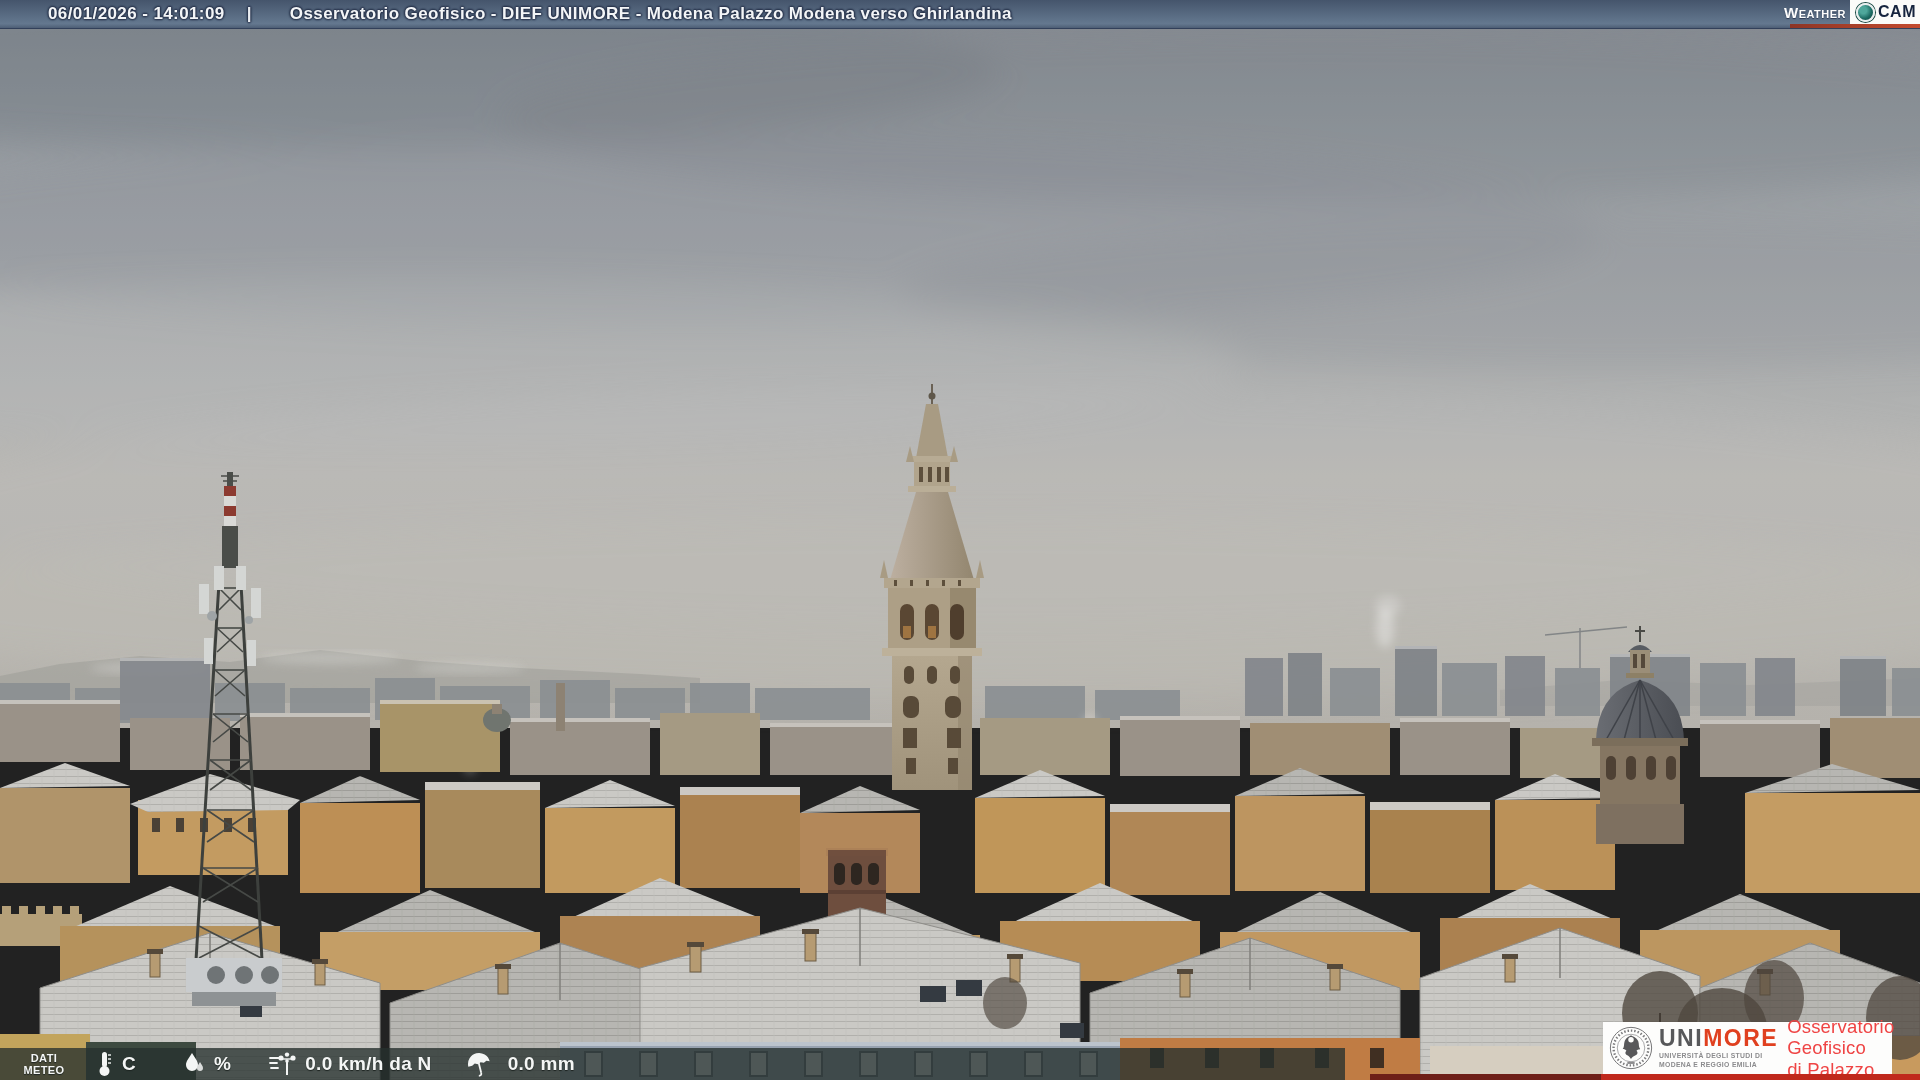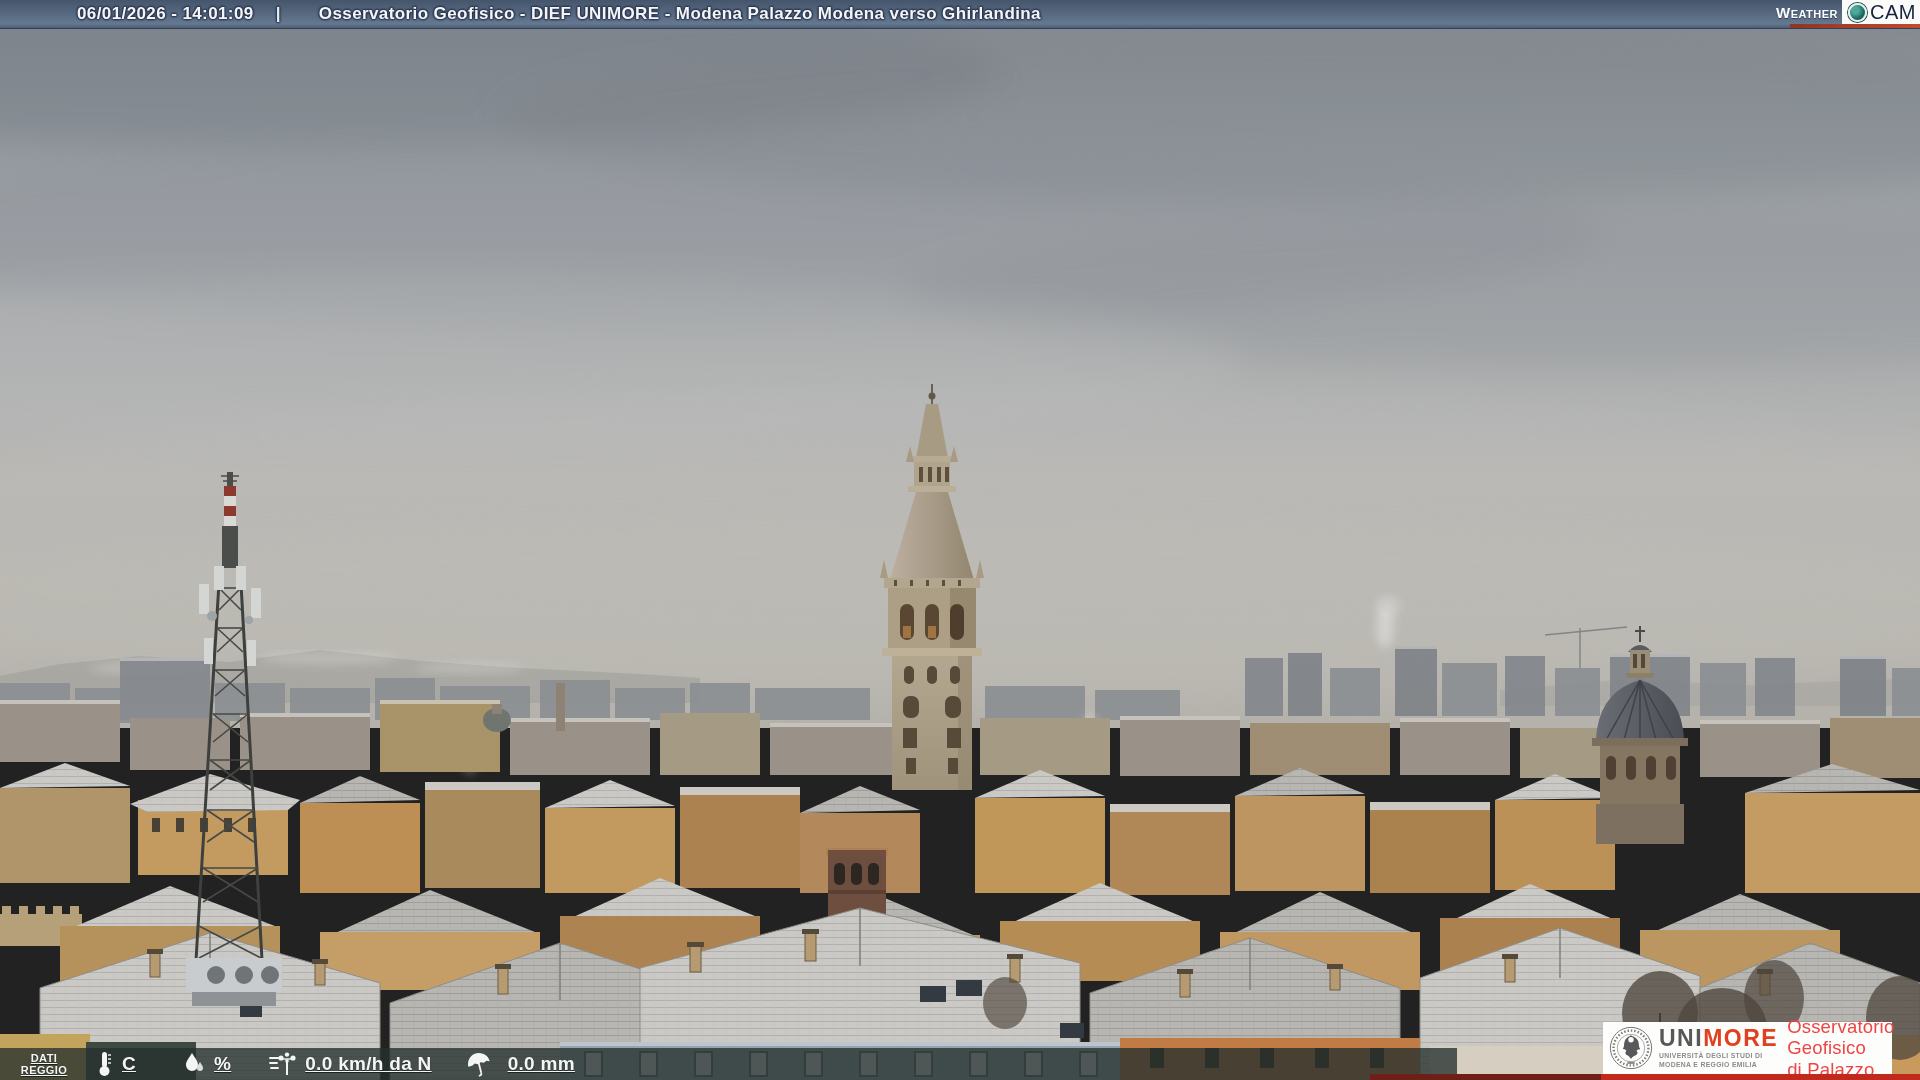--- a/index.html
+++ b/index.html
@@ -5,44 +5,44 @@
   html,body{margin:0;padding:0;background:#222;}
   .stage{position:relative;width:1920px;height:1080px;overflow:hidden;
          font-family:"Liberation Sans","DejaVu Sans",sans-serif;}
 
   
   .topbar{position:absolute;left:0;top:0;width:1920px;height:28px;
     background:linear-gradient(180deg,var(--topbar_top,#45556c) 0%,var(--topbar_bottom,#64788f) 85%,#4d5e75 100%);
     border-bottom:1px solid #32405a;display:flex;align-items:center;z-index:30;}
   .titlegroup{display:flex;align-items:baseline;color:#f3f5f7;font-weight:bold;
     font-size:17px;letter-spacing:.4px;
-    text-shadow:0 1px 2px #27324a,1px 0 2px #27324a,-1px 0 2px #27324a,0 -1px 2px #27324a;padding-left:29px;}
+    text-shadow:0 1px 2px #27324a,1px 0 2px #27324a,-1px 0 2px #27324a,0 -1px 2px #27324a;}
   .t-stamp{margin-left:48px;}
   .t-sep{margin:0 38px 0 22px;opacity:.95;}
   .wcam{position:absolute;right:0;top:0;height:24px;display:flex;align-items:center;z-index:31;}
   .wcam-weather{color:#fdfdfd;font-variant:small-caps;font-weight:bold;font-size:15px;
     letter-spacing:.5px;margin-right:4px;text-shadow:0 1px 1px #2a3750;}
   .wcam-flag{position:relative;height:24px;background:#fbfbf9;display:flex;align-items:center;
     padding:0 4px 0 6px;min-width:52px;}
   .wcam-flag:before{content:"";position:absolute;left:-9px;top:0;border-style:solid;
     border-width:24px 0 0 9px;border-color:transparent transparent #fbfbf9 transparent;}
   .wcam-globe{width:15px;height:15px;border-radius:50%;
     background:radial-gradient(circle at 35% 35%, #4fa79b 0 25%, var(--globe_teal,#1d6b63) 60%, #123f3a 100%);
     border:2px solid #e8eeee;box-shadow:0 0 0 1px #1a4a44;margin-right:3px;}
-  .wcam-cam{color:var(--logo_navy,#16243e);font-weight:normal;font-size:20px;letter-spacing:.5px;}
+  .wcam-cam{color:var(--logo_navy,#16243e);font-weight:bold;font-size:16px;letter-spacing:.5px;}
   .wcam-redline{position:absolute;right:0;top:24px;width:130px;height:4px;
     background:linear-gradient(90deg,#8d3526,#c44b2e);z-index:31;}
 
   
   .photo{position:absolute;left:0;top:28px;width:1920px;height:1052px;}
 
   
-  .metbar{position:absolute;left:0;bottom:0;width:1457px;height:32px;
+  .metbar{position:absolute;left:0;bottom:0;width:1345px;height:32px;
     background:var(--footer_bar,rgba(39,49,46,.78));display:flex;align-items:center;z-index:20;
-    color:#f4f6f5;text-decoration:underline;}
+    color:#f4f6f5;}
   .dati{margin-left:20px;width:48px;text-align:center;font-size:11px;font-weight:bold;
     line-height:1.12;letter-spacing:.4px;text-shadow:0 1px 1px #1c2320;}
   .mgroup{display:flex;align-items:center;font-size:19px;font-weight:bold;
     letter-spacing:.3px;text-shadow:0 1px 1px #1c2320;}
   .mgroup svg{display:block;margin-right:8px;}
   .g-temp{margin-left:26px;} .g-hum{margin-left:46px;} .g-wind{margin-left:38px;} .g-rain{margin-left:34px;gap:8px;}
 
   
   .brandbox{position:absolute;left:1603px;top:1022px;width:289px;height:52px;background:#fdfdfc;
     display:flex;align-items:center;z-index:21;}
@@ -528,21 +528,21 @@
             <rect x="1666" y="728" width="10" height="24" rx="5"></rect>
       </g>
       <rect x="1596" y="776" width="88" height="40" fill="#7e7060"></rect>
     </g>
   </svg>
   </div>
 
   <footer class="metbar">
     <div class="dati">
       <div>DATI</div>
-      <div>REGGIO</div>
+      <div>METEO</div>
     </div>
     <div class="mgroup g-temp">
       <svg width="20" height="26" viewBox="0 0 20 26">
         <rect x="8" y="1" width="5" height="15" rx="2.5" fill="#f4f6f5"></rect>
         <circle cx="10.5" cy="20" r="5" fill="#f4f6f5"></circle>
         <line x1="14" y1="4" x2="17" y2="4" stroke="#f4f6f5" stroke-width="1.4"></line>
         <line x1="14" y1="8" x2="17" y2="8" stroke="#f4f6f5" stroke-width="1.4"></line>
         <line x1="14" y1="12" x2="17" y2="12" stroke="#f4f6f5" stroke-width="1.4"></line>
       </svg>
       <span>C</span>

